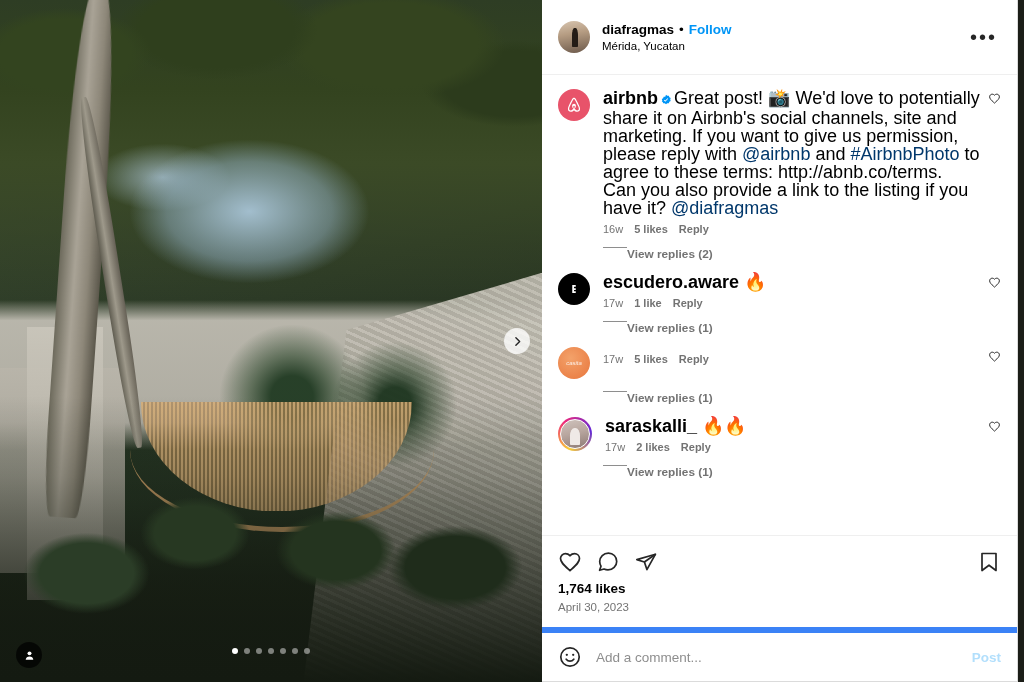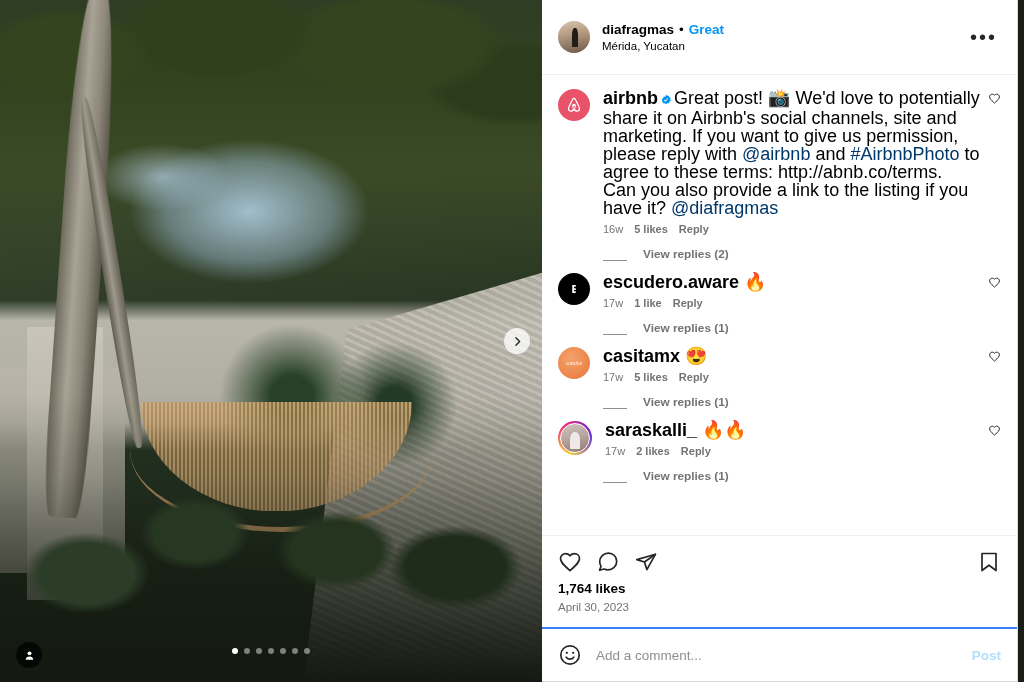--- a/index.html
+++ b/index.html
@@ -238,21 +238,21 @@
     word-wrap: break-word;
   }
   .cmt-user { font-weight: 700; }
   .lnk { color: #00376b; }
   .meta { font-size: 11px; color: #737373; margin-top: 6px; display: flex; gap: 11px; align-items: center; }
   .meta .b { font-weight: 600; color: #737373; }
   .meta .reply { font-weight: 600; color: #737373; cursor: pointer; }
   .heart-s { margin-left: 8px; flex: 0 0 auto; align-self: flex-start; padding-top: 2px; cursor: pointer; }
 
   .vreplies {
-    display: flex; align-items: flex-end; gap: 16px;
+    display: flex; align-items: flex-start; 
     margin: 12px 0 12px 45px;
     cursor: pointer;
   }
   .vline { width: 24px; height: 1px; background: #8e8e8e; }
   .vtxt { font-size: 11.8px; font-weight: 600; color: #737373; }
 
   .badge-v { display: inline-block; vertical-align: -2px; margin: 0 2px; }
 
   
   .actions {
@@ -261,21 +261,21 @@
     flex: 0 0 auto;
   }
   .act-row { display: flex; align-items: center; padding: 6px 0 4px 0; }
   .act-ic { margin-right: 14px; cursor: pointer; display: flex; }
   .act-ic.save { margin-left: auto; margin-right: 0; }
   .likes { font-size: 13.5px; font-weight: 700; color: #000; margin-top: 3px; }
   .date { font-size: 11.5px; color: #737373; margin-top: 5px; padding-bottom: 14px; }
 
   
   .addc {
-    border-top: 2px solid #3b82f6;
+    border-top: 6px solid #3b82f6;
     display: flex; align-items: center;
     padding: 8px 16px;
     flex: 0 0 auto;
     height: 54px;
   }
   .emoji-btn { cursor: pointer; display: flex; flex: 0 0 auto; }
   .cinput {
     flex: 1 1 auto; border: none; outline: none;
     font-family: "Liberation Sans", sans-serif;
     font-size: 13.5px; color: #000;
@@ -365,21 +365,21 @@
     </div>
 
     <div class="side">
 
       <div class="head">
         <div class="avatar av-profile"></div>
         <div class="head-text">
           <div class="h-row">
             <span class="uname">diafragmas</span>
             <span class="sep">•</span>
-            <span class="follow">Great</span>
+            <span class="follow">Follow</span>
           </div>
           <div class="loc">Mérida, Yucatan</div>
         </div>
         <div class="more">•••</div>
       </div>
 
       <div class="comments">
 
         <div class="cmt">
           <div class="cmt-av av-airbnb">
@@ -437,24 +437,20 @@
         <div class="vreplies">
           <span class="vline"></span>
           <span class="vtxt">View replies (1)</span>
         </div>
 
         <div class="cmt">
           <div class="cmt-av av-casita">
             <span>casita</span>
           </div>
           <div class="cmt-body">
-            <div class="cmt-text">
-              <span class="cmt-user">casitamx</span>
-              <span>😍</span>
-            </div>
             <div class="meta">
               <span>17w</span>
               <span class="b">5 likes</span>
               <span class="reply">Reply</span>
             </div>
           </div>
           <div class="heart-s">
             <svg width="13" height="13" viewBox="0 0 24 24">
               <path d="M12 20.5l-1.3-1.2C6 15 3 12.3 3 8.9 3 6.2 5.1 4 7.8 4c1.6 0 3.1.7 4.2 2 1.1-1.3 2.6-2 4.2-2C18.9 4 21 6.2 21 8.9c0 3.4-3 6.1-7.7 10.4z" fill="none" stroke="#262626" stroke-width="1.8"></path>
             </svg>

